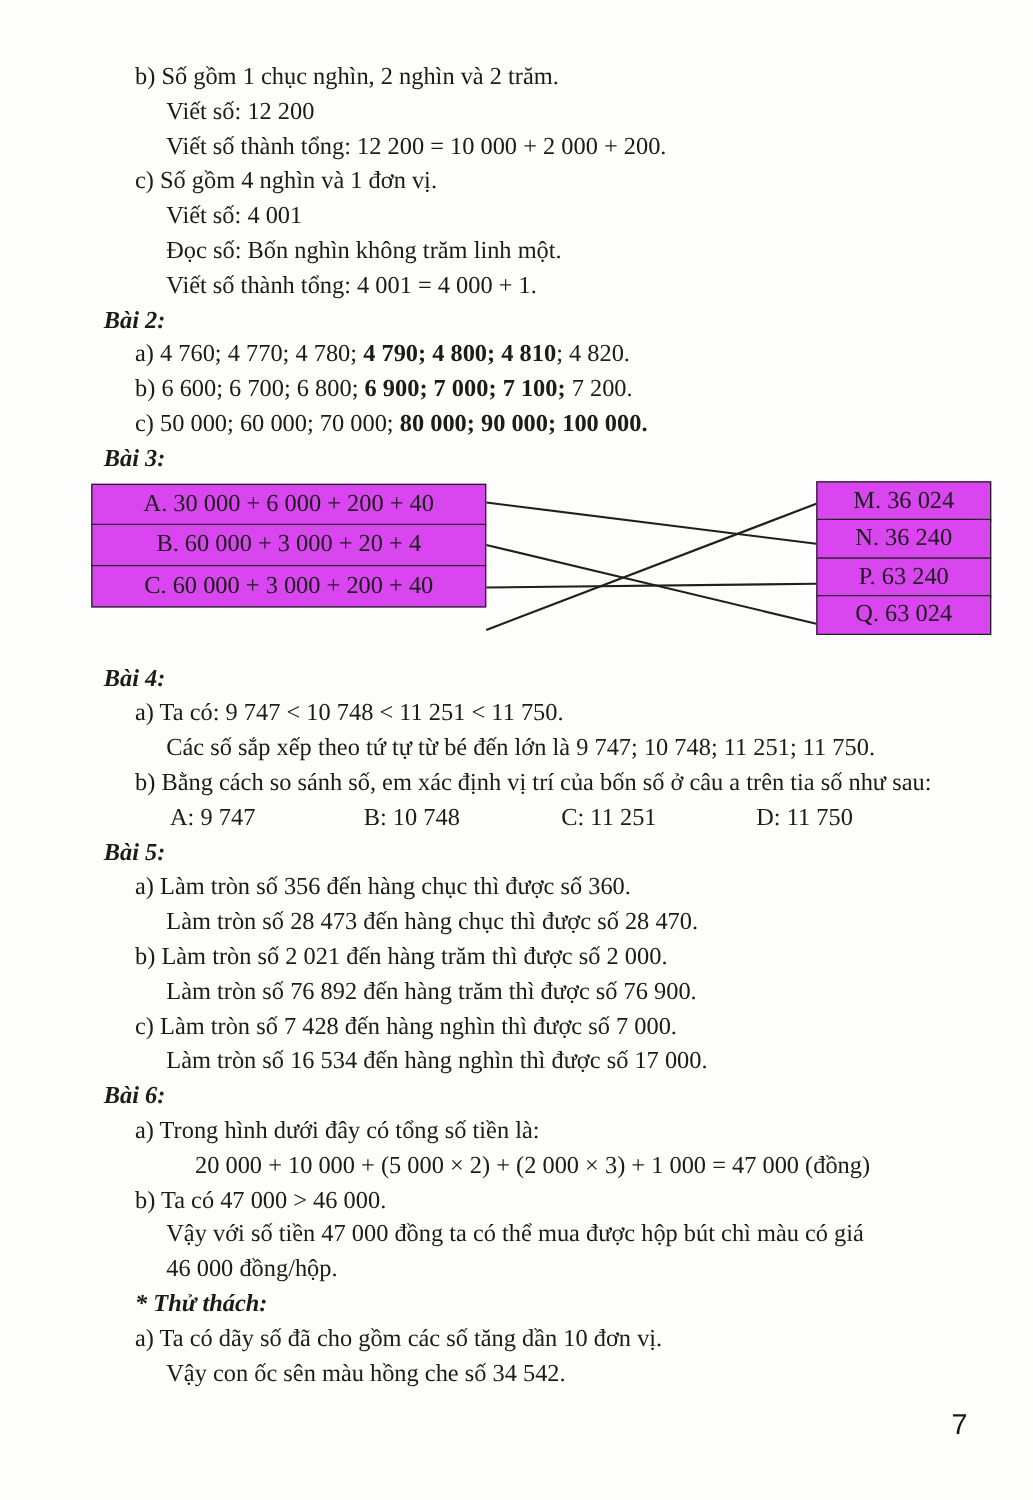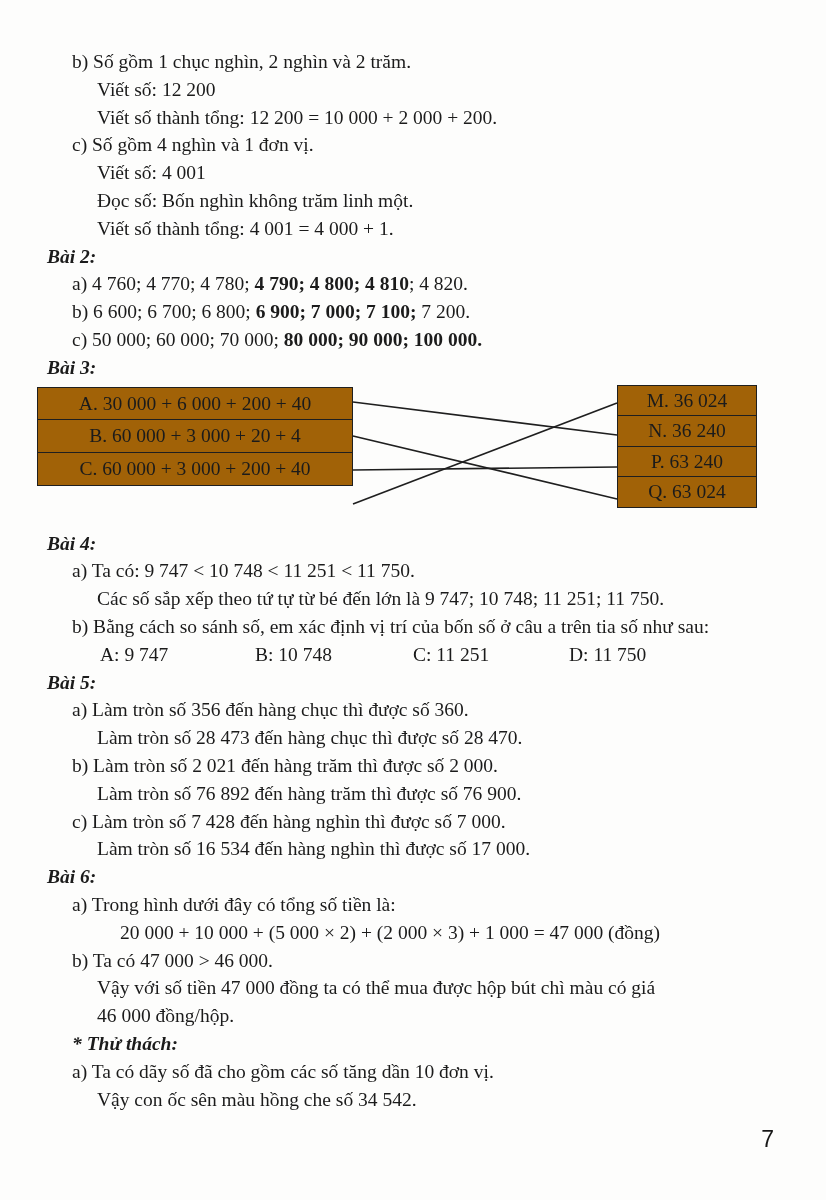--- a/index.html
+++ b/index.html
@@ -6,36 +6,36 @@
   body{
     width:826px;height:1200px;
     background:#fdfdfc;
     font-family:"Liberation Serif", serif;
     font-size:19.5px;
     line-height:27.8px;
     color:#1b1b1b;
     position:relative;
     overflow:hidden;
   }
-  .page{padding:48px 34px 0 47px;}
+  .page{padding:48px 34px 0 47px;margin-left:36px;}
   .line{white-space:nowrap;}
   .lbl{font-weight:700;font-style:italic;}
   .item{margin-left:25px;}
   .sub{margin-left:50px;}
   .eq{margin-left:73px;}
   b{font-weight:700;text-align:right;}
   .challenge-lbl{font-weight:700;font-style:italic;}
 
   
   .diagram{position:relative;height:140px;margin:3px 0 5px -10px;width:730px;}
   .colL{position:absolute;left:0;top:2px;width:316px;}
   .colR{position:absolute;left:580px;top:0;width:140px;}
   .mbox{
     border:1.5px solid #1f1f1f;
-    background:#a16207;
+    background:#d946ef;
     text-align:center;
     box-sizing:border-box;
     position:relative;
   }
   .colL .mbox{height:34px;line-height:31px;}
   .colR .mbox{height:32px;line-height:29px;}
   .mbox + .mbox{margin-top:-1.5px;}
   .wires{position:absolute;left:0;top:0;width:730px;height:140px;}
 
   

